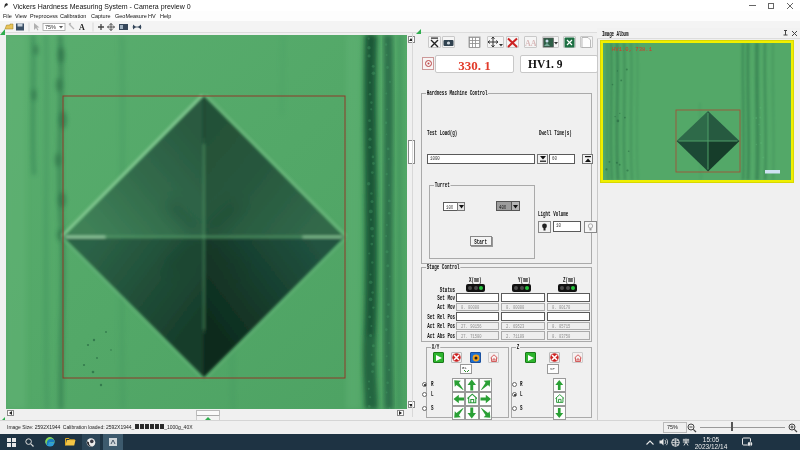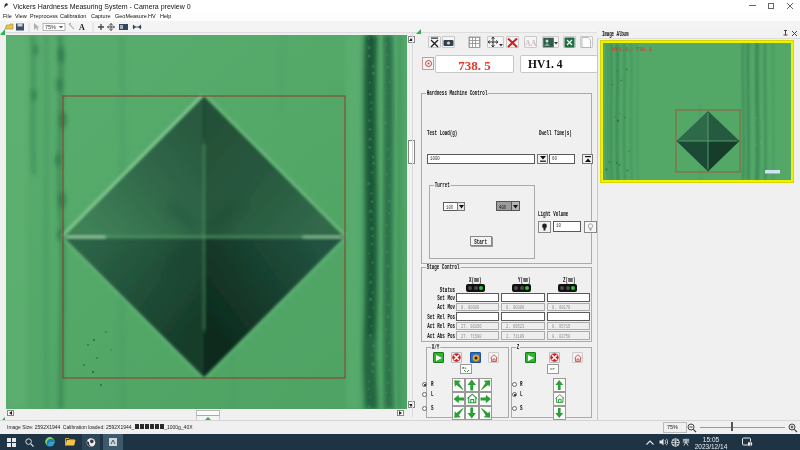--- a/index.html
+++ b/index.html
@@ -321,23 +321,23 @@
 <svg class="abs" style="left:581px;top:37px" width="11" height="11" viewBox="0 0 11 11">
     <path d="M1,0.5 L7,0.5 L9.5,3 L9.5,10.5 L1,10.5 Z" fill="#fdfdfd" stroke="#aaa" stroke-width="0.8"></path>
   </svg>
 
 <div class="abs" style="left:422px;top:57px;width:12px;height:13px;border:1px solid #c99;background:#f8f4f4"></div>
 <svg class="abs" style="left:424px;top:59px" width="9" height="9" viewBox="0 0 9 9">
     <circle cx="4.5" cy="4.5" r="3" fill="none" stroke="#b44" stroke-width="1"></circle>
     <circle cx="4.5" cy="4.5" r="1" fill="#b44"></circle>
   </svg>
 <div class="abs" style="left:435px;top:55px;width:79px;height:18px;background:#fff;border:1px solid #c8c8c8;border-radius:2px"></div>
-<div class="abs" style="left:435px;top:58px;width:79px;text-align:center;font-size:13px;font-weight:bold;color:#e23b2a;font-family:'Liberation Serif',serif">738. 5</div>
+<div class="abs" style="left:435px;top:58px;width:79px;text-align:center;font-size:13px;font-weight:bold;color:#e23b2a;font-family:'Liberation Serif',serif">330. 1</div>
 <div class="abs" style="left:520px;top:55px;width:78px;height:18px;background:#fff;border:1px solid #c8c8c8;border-radius:2px"></div>
-<div class="abs" style="left:528px;top:58px;font-size:11.5px;font-weight:bold;color:#111;font-family:'Liberation Serif',serif">HV1. 4</div>
+<div class="abs" style="left:528px;top:58px;font-size:11.5px;font-weight:bold;color:#111;font-family:'Liberation Serif',serif">HV1. 9</div>
 
 <div class="grp" style="left:421px;top:93px;width:171px;height:171px">
     <span>Hardness Machine Control</span>
   </div>
 <div class="rlbl" style="left:427px;top:131px">Test Load(g)</div>
 <div class="rlbl" style="left:539px;top:131px">Dwell Time(s)</div>
 <div class="inp" style="left:427px;top:154px;width:108px;height:10px"><span class="bx">1000</span></div>
 <div class="abs" style="left:537px;top:154px;width:11px;height:10px;border:1px solid #777;background:#f2f2f2"></div>
 <svg class="abs" style="left:539.5px;top:156px" width="6" height="6">
     <path d="M0,0 L6,0 L3,3.5 Z" fill="#111"></path>

